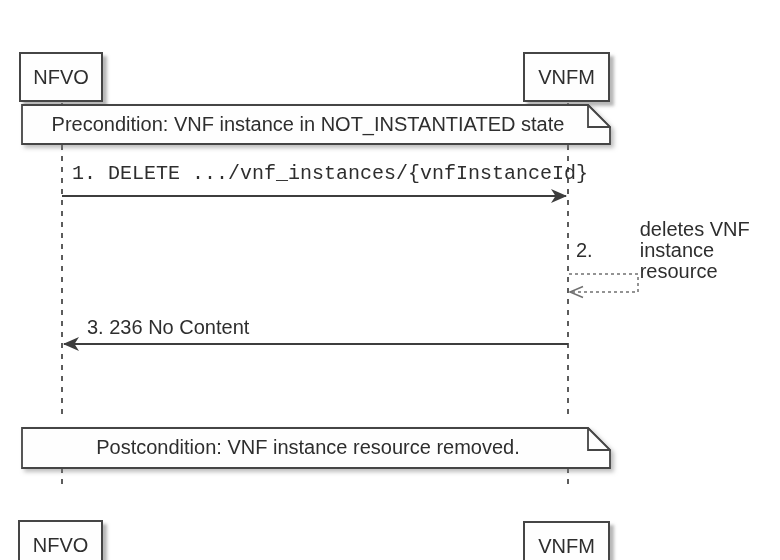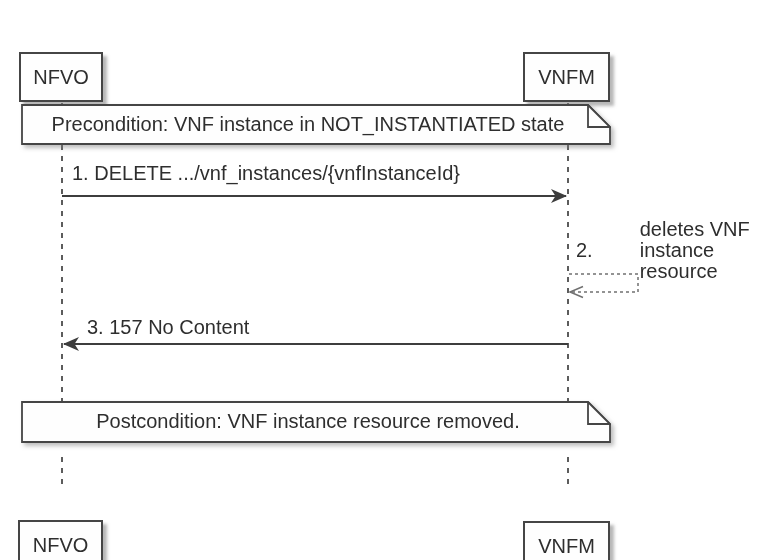--- a/index.html
+++ b/index.html
@@ -17,32 +17,32 @@
   }
   .pbox.nfvo-top{left:19px;top:20px;width:84px;height:50px;}
   .pbox.vnfm-top{left:523px;top:20px;width:87px;height:50px;}
   .pbox.nfvo-bottom{left:18px;top:488px;width:85px;height:50px;}
   .pbox.vnfm-bottom{left:523px;top:489px;width:87px;height:50px;}
   .note{
     position:absolute;left:21px;width:590px;height:41px;
     filter:drop-shadow(3px 3px 2px rgba(125,125,125,0.5));
   }
   .note.pre{top:104px;}
-  .note.post{top:401px;}
+  .note.post{top:427px;}
   .note svg{position:absolute;left:0;top:0;}
   .note .note-text{
     position:absolute;left:0;top:0;width:100%;height:100%;
     display:flex;align-items:center;justify-content:center;
     box-sizing:border-box;padding-right:30px;padding-left:14px;
     font-size:20px;white-space:nowrap;
   }
   .msg-label{
     position:absolute;font-size:20px;white-space:nowrap;color:#2e2e2e;
   }
-  .msg1{left:72px;top:162px;}
+  .msg1{left:72px;top:162px;font-family:Liberation Mono, monospace;}
   .msg3{left:87px;top:316px;}
   .msg2{
     left:576px;top:219px;display:flex;align-items:center;gap:9px;
   }
   .msg2 .multiline{white-space:pre-line;line-height:21px;margin-left:38px;}
 </style>
 </head>
 <body>
 
 <div class="diagram">
@@ -106,16 +106,16 @@
   </div>
 
   <div class="msg-label msg2">
     <span>2.</span>
     <span class="multiline">deletes VNF
 instance resource</span>
   </div>
 
   <div class="msg-label msg3">
     <span>3.</span>
-    <span>157 No Content</span>
+    <span>236 No Content</span>
   </div>
 
 </div>
 
 </body></html>

